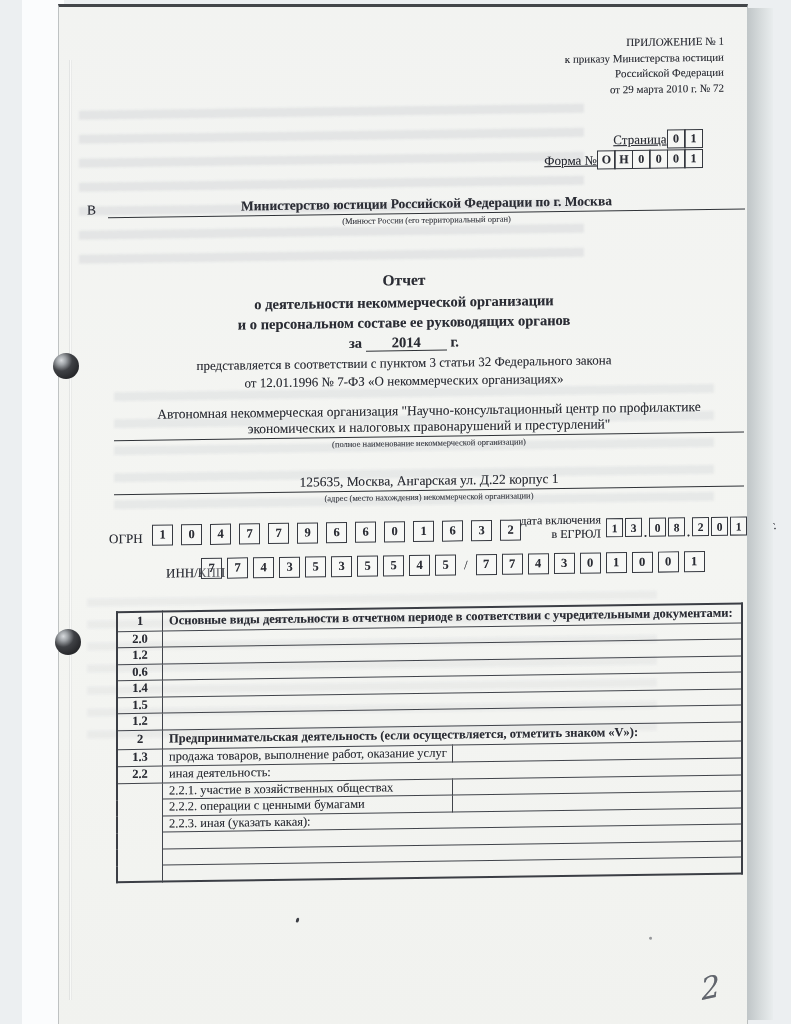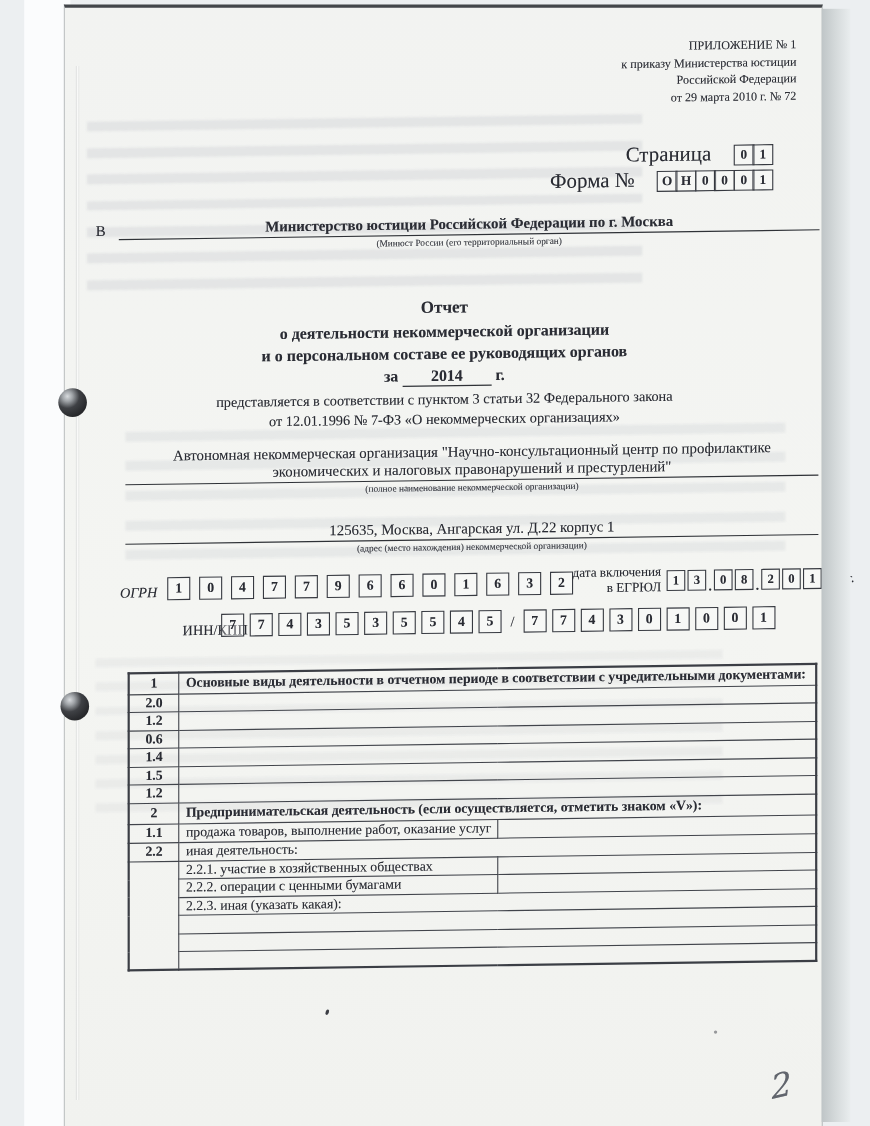--- a/index.html
+++ b/index.html
@@ -42,21 +42,21 @@
   .speck-1{left:237px;top:914px;width:3px;height:5px;transform:rotate(20deg);}
   .speck-2{left:590px;top:938px;width:3px;height:3px;opacity:.5;}
 
   
   .letterhead{position:absolute;right:23px;top:36px;width:320px;
     text-align:right;font-size:11px;line-height:15.5px;color:#2c2e36;}
 
   
   .formnum{position:absolute;right:44px;top:131px;display:flex;flex-direction:column;align-items:flex-end;row-gap:1px;}
   .formnum-row{display:flex;align-items:center;}
-  .formnum-label{font-size:19px;margin-right:20px;}
+  .formnum-label{font-size:13px;margin-right:0;text-decoration:underline;}
   .cellgrid{display:flex;}
   .cellbox{width:17px;height:17px;border:1.6px solid #35383f;margin-left:-1.6px;
     display:flex;align-items:center;justify-content:center;
     font-size:12px;font-weight:bold;background:rgba(255,255,255,.25);}
   .cellbox:first-child{margin-left:0;}
 
   
   .addressee{position:absolute;left:28px;top:194px;width:658px;display:flex;align-items:flex-start;}
   .addr-prefix{font-size:13.5px;padding-top:2px;margin-right:12px;}
   .addr-main{flex:1;}
@@ -75,21 +75,21 @@
   .org-block{position:absolute;left:55px;top:401px;width:630px;text-align:center;}
   .org-l1{font-size:13.5px;}
   .org-l2{font-size:13.5px;border-bottom:1.6px solid #2f3237;padding-bottom:1px;}
   .u-caption{font-size:8.5px;margin-top:1px;color:#3a3c44;}
   .address-block{position:absolute;left:55px;top:471px;width:630px;text-align:center;}
   .addr2-value{font-size:13.5px;border-bottom:1.6px solid #2f3237;padding-bottom:1px;}
 
   
   .digitbox{width:19px;height:19px;border:1.6px solid #373a41;background:rgba(255,255,255,.3);
     display:flex;align-items:center;justify-content:center;font-size:12.5px;font-weight:bold;flex:none;}
-  .ogrn-label{position:absolute;left:50px;top:525px;font-size:13px;font-style:italic;}
+  .ogrn-label{position:absolute;left:50px;top:525px;font-size:13px;}
   .ogrn-boxes{position:absolute;left:93px;top:519px;display:flex;column-gap:8px;}
   .egrul-label{position:absolute;left:448px;top:513px;width:94px;text-align:right;font-size:12px;line-height:14px;}
   .egrul-boxes{position:absolute;left:547px;top:519px;display:flex;align-items:center;column-gap:2px;}
   .egrul-boxes .digitbox{width:15px;height:17px;font-size:11.5px;}
   .dot{font-size:12px;font-weight:bold;align-self:flex-end;line-height:8px;}
   .unit-suffix{font-size:12px;margin-left:2px;}
   .inn-label{position:absolute;left:107px;top:560px;font-size:13px;}
   .inn-boxes{position:absolute;left:142px;top:553px;display:flex;align-items:center;column-gap:5px;}
   .slash{font-size:13px;padding:0 3px;}
 
@@ -270,21 +270,21 @@
           </tr>
           <tr class="h-b">
             <td class="num">1.2</td>
             <td colspan="2"></td>
           </tr>
           <tr class="h-a">
             <td class="num">2</td>
             <td colspan="2" class="btxt">Предпринимательская деятельность (если осуществляется, отметить знаком «V»):</td>
           </tr>
           <tr class="h-c">
-            <td class="num">1.1</td>
+            <td class="num">1.3</td>
             <td>продажа товаров, выполнение работ, оказание услуг</td>
             <td class="mark"></td>
           </tr>
           <tr class="h-c">
             <td class="num">2.2</td>
             <td colspan="2">иная деятельность:</td>
           </tr>
           <tr class="h-b">
             <td class="num" rowspan="6"></td>
             <td>2.2.1. участие в хозяйственных обществах</td>

